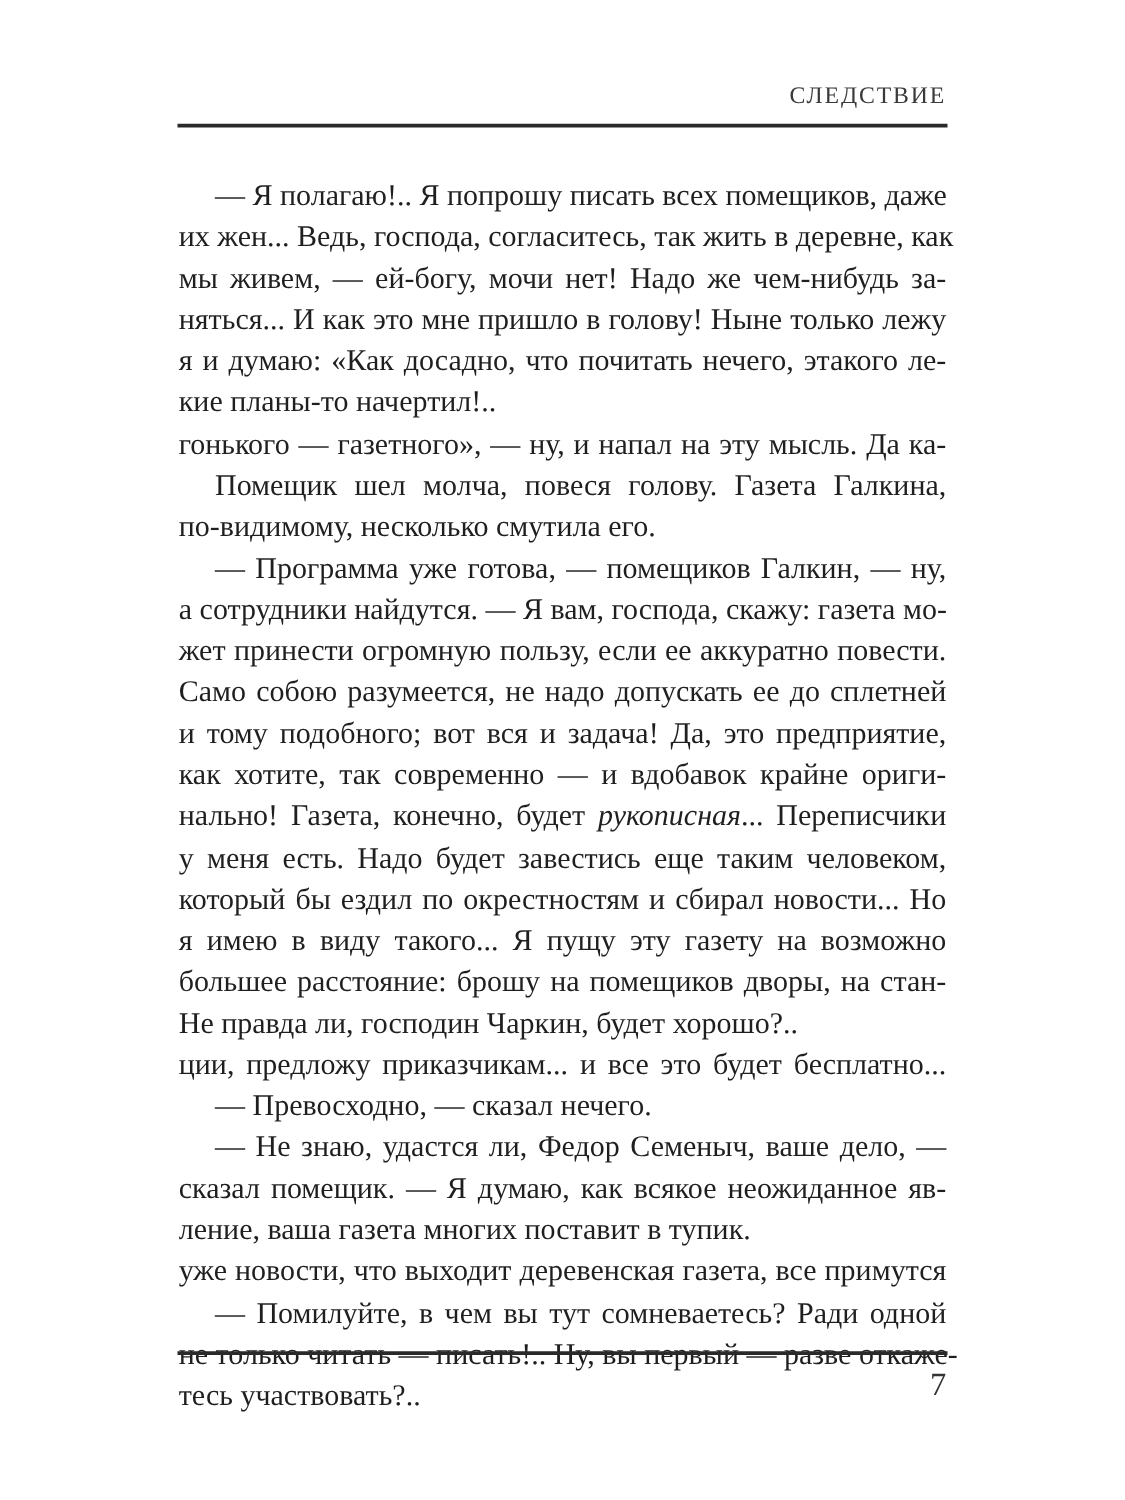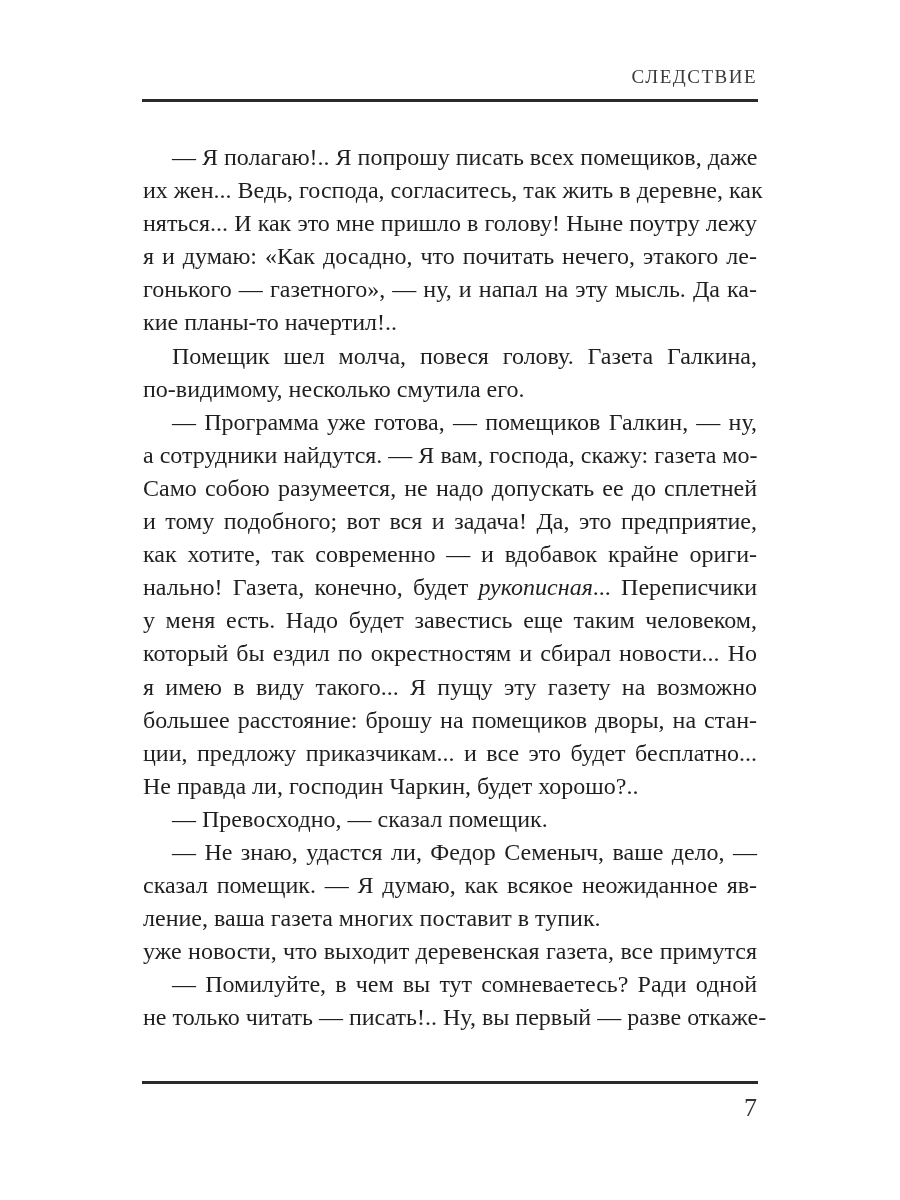--- a/index.html
+++ b/index.html
@@ -38,42 +38,45 @@
 </head>
 <body>
 
 <div>
   <div class="running-head">СЛЕДСТВИЕ</div>
   <div class="rule top"></div>
 
   <div class="text-block" id="text-block">
       <span class="line indent">— Я полагаю!.. Я попрошу писать всех помещиков, даже</span>
       <span class="line">их жен... Ведь, господа, согласитесь, так жить в деревне, как</span>
-      <span class="line">няться... И как это мне пришло в голову! Ныне поутру лежу</span>
+      <span class="line">мы живем, — ей-богу, мочи нет! Надо же чем-нибудь за-</span>
+      <span class="line">няться... И как это мне пришло в голову! Ныне только лежу</span>
       <span class="line">я и думаю: «Как досадно, что почитать нечего, этакого ле-</span>
+      <span class="line last">кие планы-то начертил!..</span>
       <span class="line">гонького — газетного», — ну, и напал на эту мысль. Да ка-</span>
-      <span class="line last">кие планы-то начертил!..</span>
       <span class="line indent">Помещик шел молча, повеся голову. Газета Галкина,</span>
       <span class="line last">по-видимому, несколько смутила его.</span>
       <span class="line indent">— Программа уже готова, — помещиков Галкин, — ну,</span>
       <span class="line">а сотрудники найдутся. — Я вам, господа, скажу: газета мо-</span>
+      <span class="line">жет принести огромную пользу, если ее аккуратно повести.</span>
       <span class="line">Само собою разумеется, не надо допускать ее до сплетней</span>
       <span class="line">и тому подобного; вот вся и задача! Да, это предприятие,</span>
       <span class="line">как хотите, так современно — и вдобавок крайне ориги-</span>
       <span class="line"><span>нально! Газета, конечно, будет </span><em>рукописная</em><span>... Переписчики</span></span>
       <span class="line">у меня есть. Надо будет завестись еще таким человеком,</span>
       <span class="line">который бы ездил по окрестностям и сбирал новости... Но</span>
       <span class="line">я имею в виду такого... Я пущу эту газету на возможно</span>
       <span class="line">большее расстояние: брошу на помещиков дворы, на стан-</span>
+      <span class="line last">Не правда ли, господин Чаркин, будет хорошо?..</span>
       <span class="line">ции, предложу приказчикам... и все это будет бесплатно...</span>
-      <span class="line last">Не правда ли, господин Чаркин, будет хорошо?..</span>
-      <span class="line indent last">— Превосходно, — сказал помещик.</span>
+      <span class="line indent last">— Превосходно, — сказал нечего.</span>
       <span class="line indent">— Не знаю, удастся ли, Федор Семеныч, ваше дело, —</span>
       <span class="line">сказал помещик. — Я думаю, как всякое неожиданное яв-</span>
       <span class="line last">ление, ваша газета многих поставит в тупик.</span>
       <span class="line">уже новости, что выходит деревенская газета, все примутся</span>
       <span class="line indent">— Помилуйте, в чем вы тут сомневаетесь? Ради одной</span>
       <span class="line">не только читать — писать!.. Ну, вы первый — разве откаже-</span>
+      <span class="line last">тесь участвовать?..</span>
     </div>
 
   <div class="rule bottom"></div>
   <div class="page-number">7</div>
 </div>
 
 </body></html>

